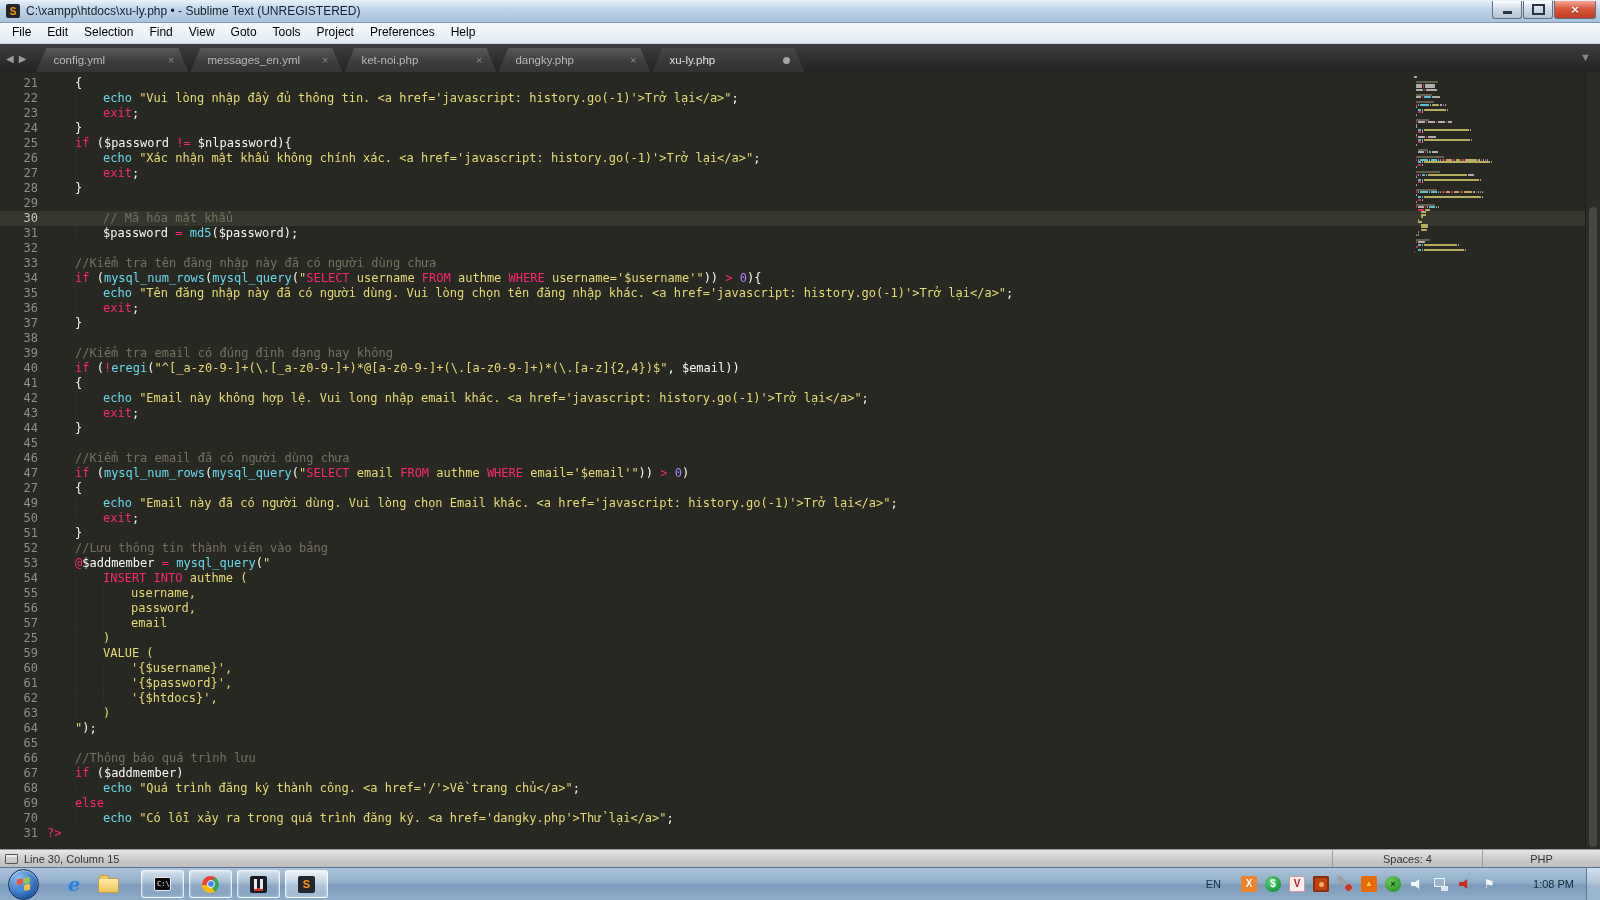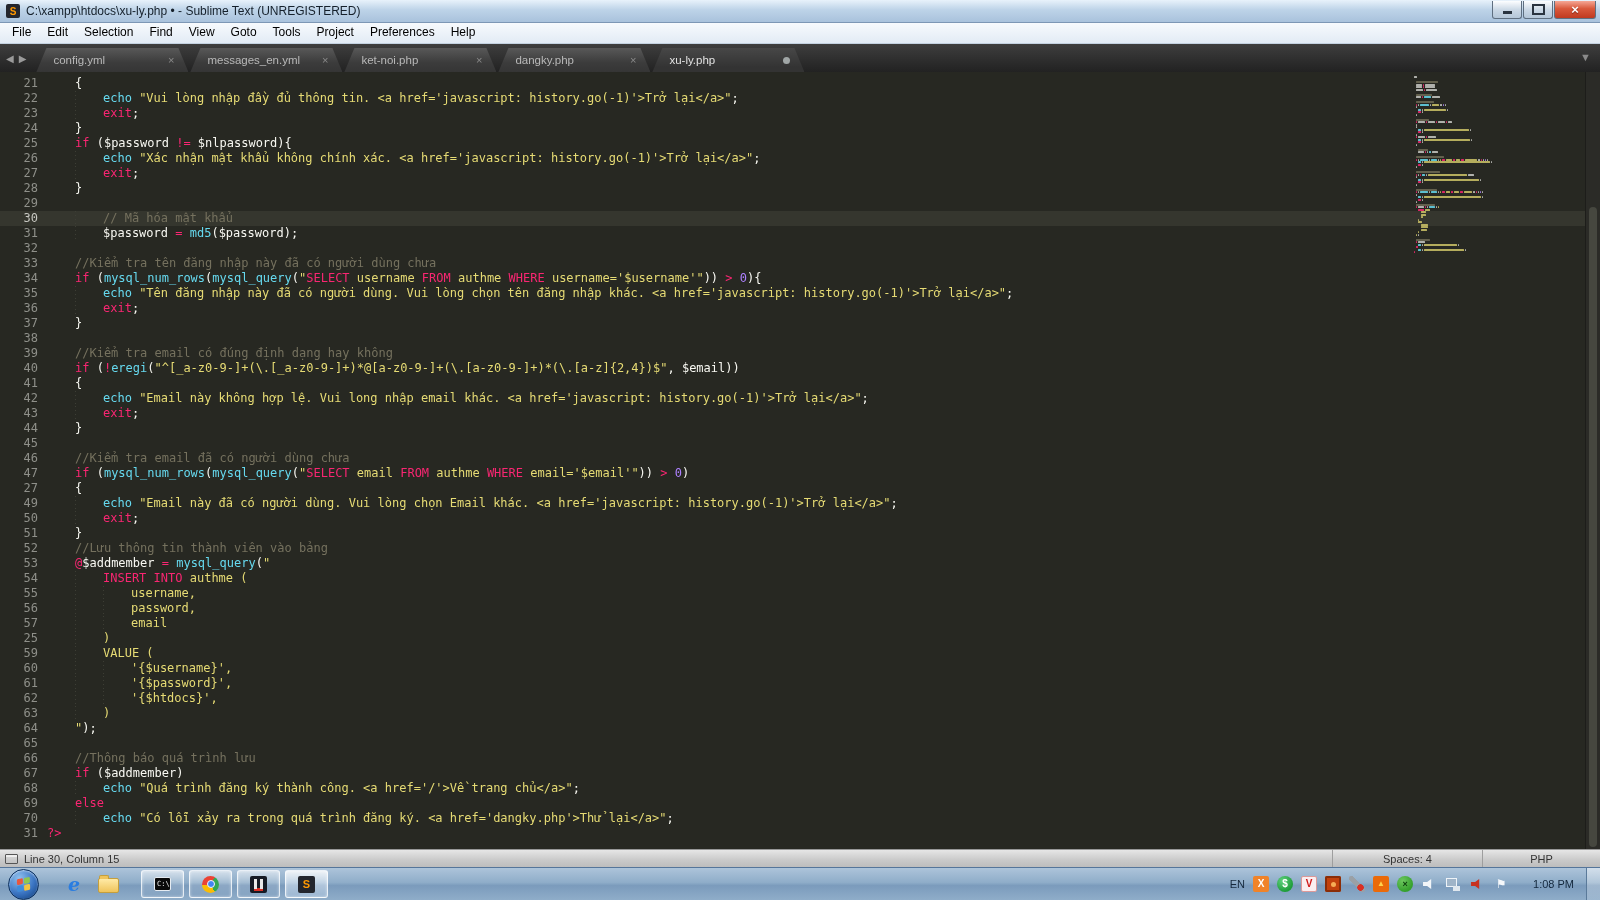--- a/index.html
+++ b/index.html
@@ -75,21 +75,21 @@
   .shape-folder{width:19px;height:13px;background:linear-gradient(#ffeaa6,#efc45b);border:1px solid #c59f3d;border-radius:2px;position:relative;margin-top:3px;}
   .shape-folder::before{content:"";position:absolute;top:-4px;left:0;width:8px;height:3px;background:#efc45b;border:1px solid #c59f3d;border-bottom:none;border-radius:2px 2px 0 0;}
   .shape-cmd{width:17px;height:14px;background:#0a0a0a;border:1px solid #e6ecf2;border-radius:2px;color:#e8e8e8;font-size:7px;font-family:"DejaVu Sans Mono",monospace;display:flex;align-items:center;justify-content:flex-start;padding-left:2px;box-sizing:border-box;}
   .shape-chrome{width:17px;height:17px;border-radius:50%;position:relative;background:conic-gradient(from -90deg,#ea4335 0 120deg,#34a853 120deg 240deg,#fbbc05 240deg 360deg);}
   .shape-chrome::after{content:"";position:absolute;inset:4.5px;background:#4285f4;border:1.5px solid #f4f6f8;border-radius:50%;}
   .shape-darkapp{width:17px;height:17px;background:#151a24;border-radius:2px;position:relative;}
   .shape-darkapp::after{content:"";position:absolute;left:4px;top:3px;width:3px;height:10px;background:#e8e8e8;box-shadow:6px 0 0 #e8e8e8;}
   .shape-darkapp::before{content:"";position:absolute;left:4px;bottom:2px;width:9px;height:3px;background:#d93025;}
   .shape-sublime{width:17px;height:17px;background:#23262e;border-radius:2px;color:#ff9800;font-size:11px;font-weight:bold;display:flex;align-items:center;justify-content:center;}
 
-  .tray{margin-left:auto;display:flex;align-items:center;gap:8px;padding-right:6px;}
+  .tray{margin-left:auto;display:flex;align-items:center;gap:20px;padding-right:6px;}
   .tray-lang{font-size:11px;color:#16293d;}
   .tray-ic{width:16px;height:16px;flex:none;display:flex;align-items:center;justify-content:center;font-size:10px;line-height:1;border-radius:2px;color:#fff;}
   .ic-xampp{background:#f08329;font-weight:bold;}
   .ic-currency{background:radial-gradient(circle at 35% 30%,#5fd17e,#1f9d3a 70%);border-radius:50%;font-weight:bold;}
   .ic-unikey{background:#fbeef0;border:1px solid #d99;color:#d01818;font-weight:bold;width:14px;height:14px;}
   .ic-remote-screen{background:#c2410c;box-shadow:inset 0 0 0 2px #8a2d08;}
   .ic-remote-screen::after{content:"";width:5px;height:5px;border-radius:50%;background:#f6ad55;}
   .ic-tool{background:radial-gradient(circle at 72% 72%,#d93025 0 3px,transparent 3.5px),linear-gradient(45deg,transparent 40%,#9aa0a6 40% 60%,transparent 60%);}
   .ic-flask{background:#ea6a0a;color:#ffd24a;font-size:8px;}
   .ic-avast{background:radial-gradient(circle at 35% 30%,#6cc75e,#35a02c 70%);border-radius:50%;color:#0d3d0d;font-weight:bold;font-size:9px;}

